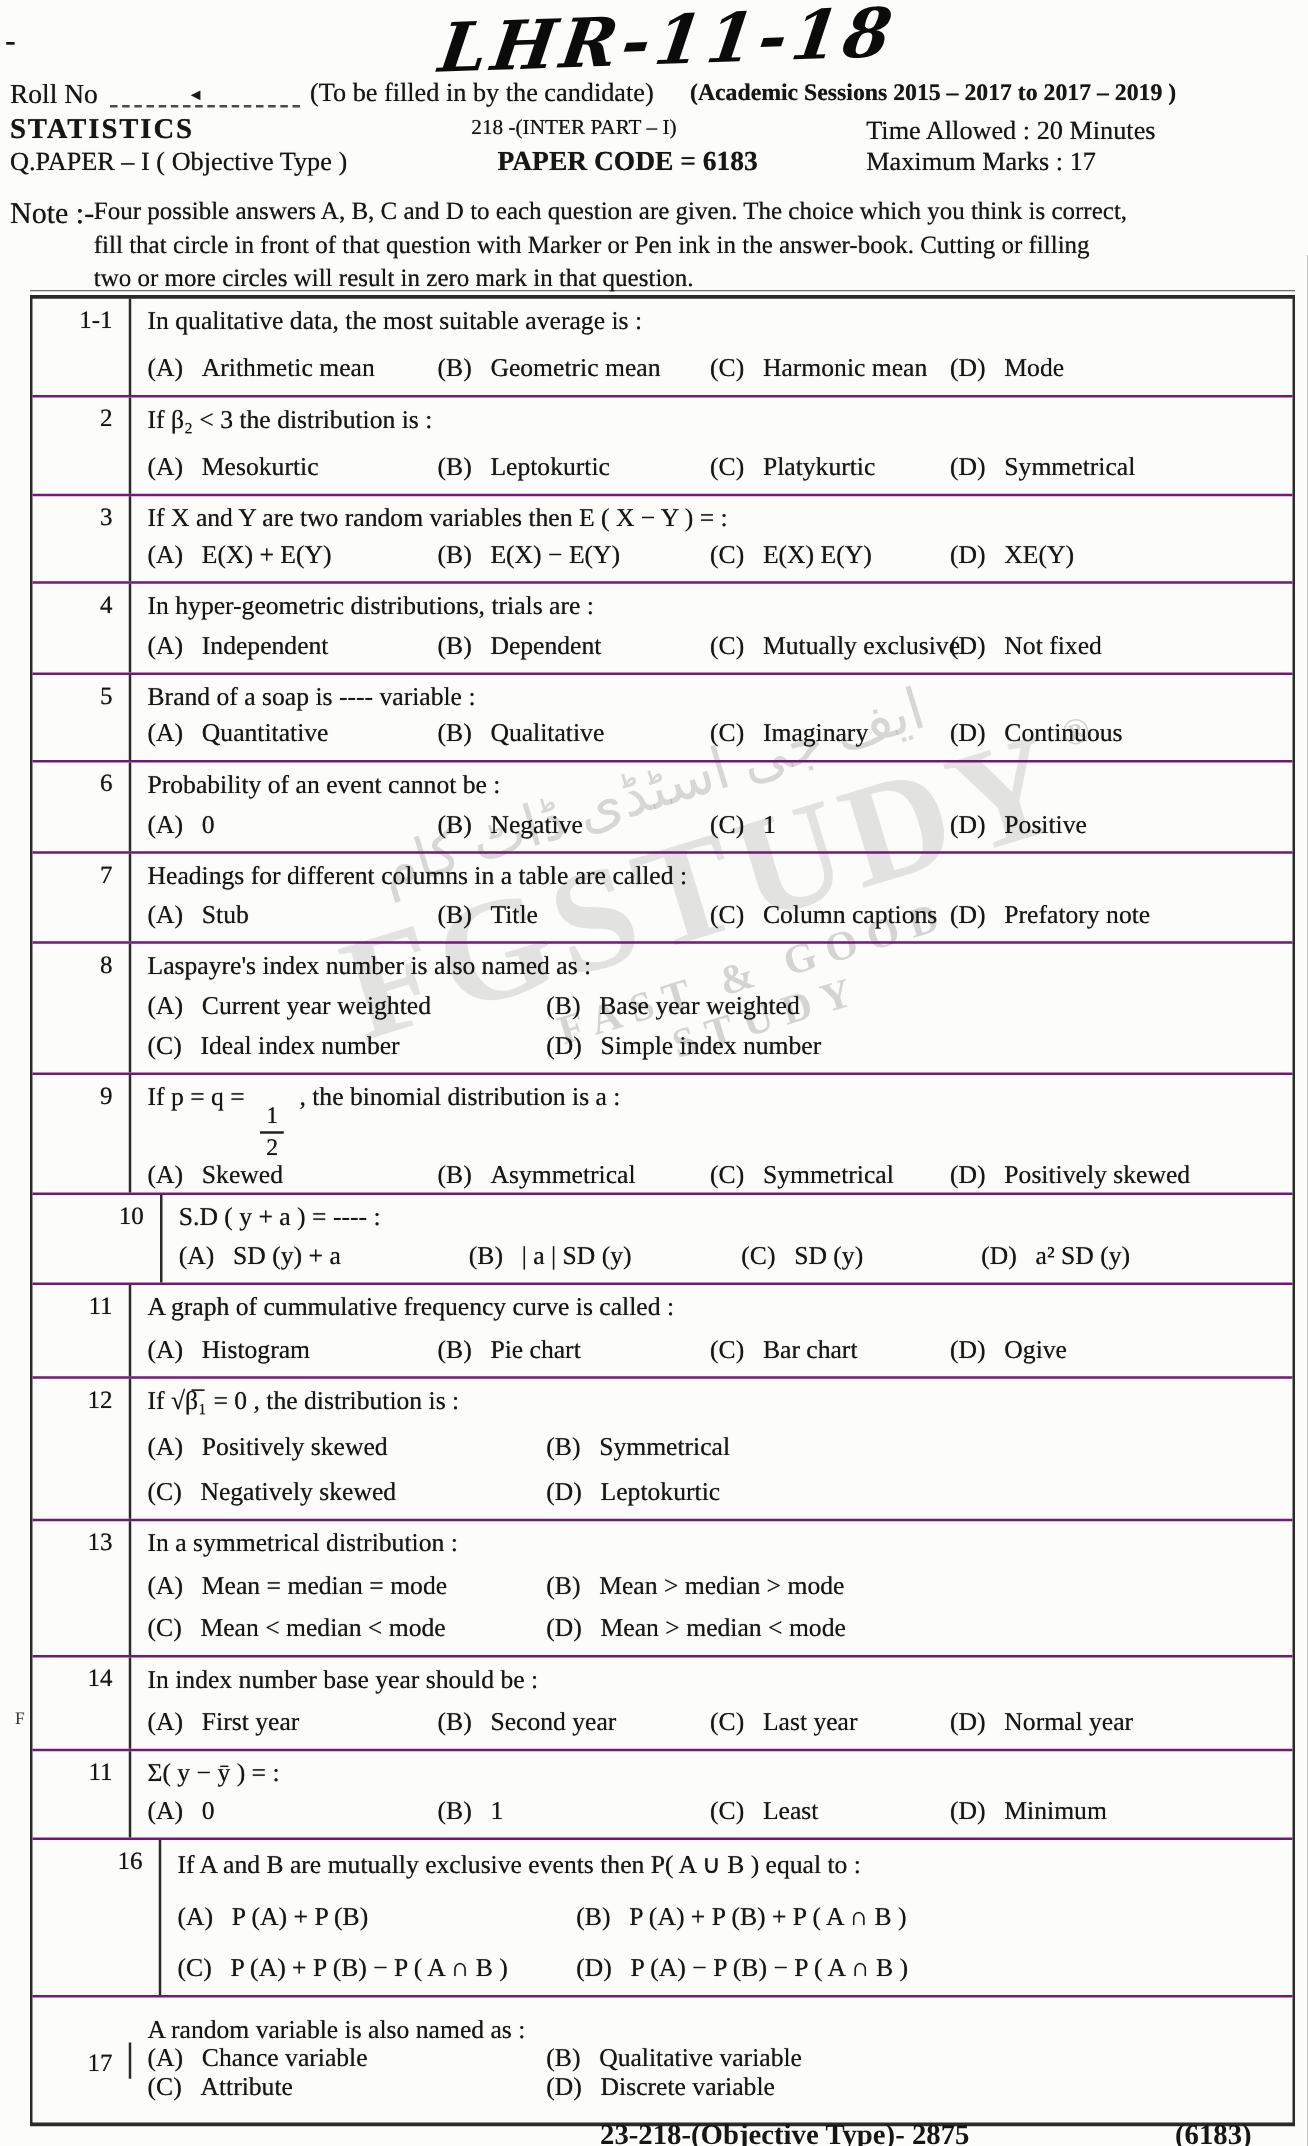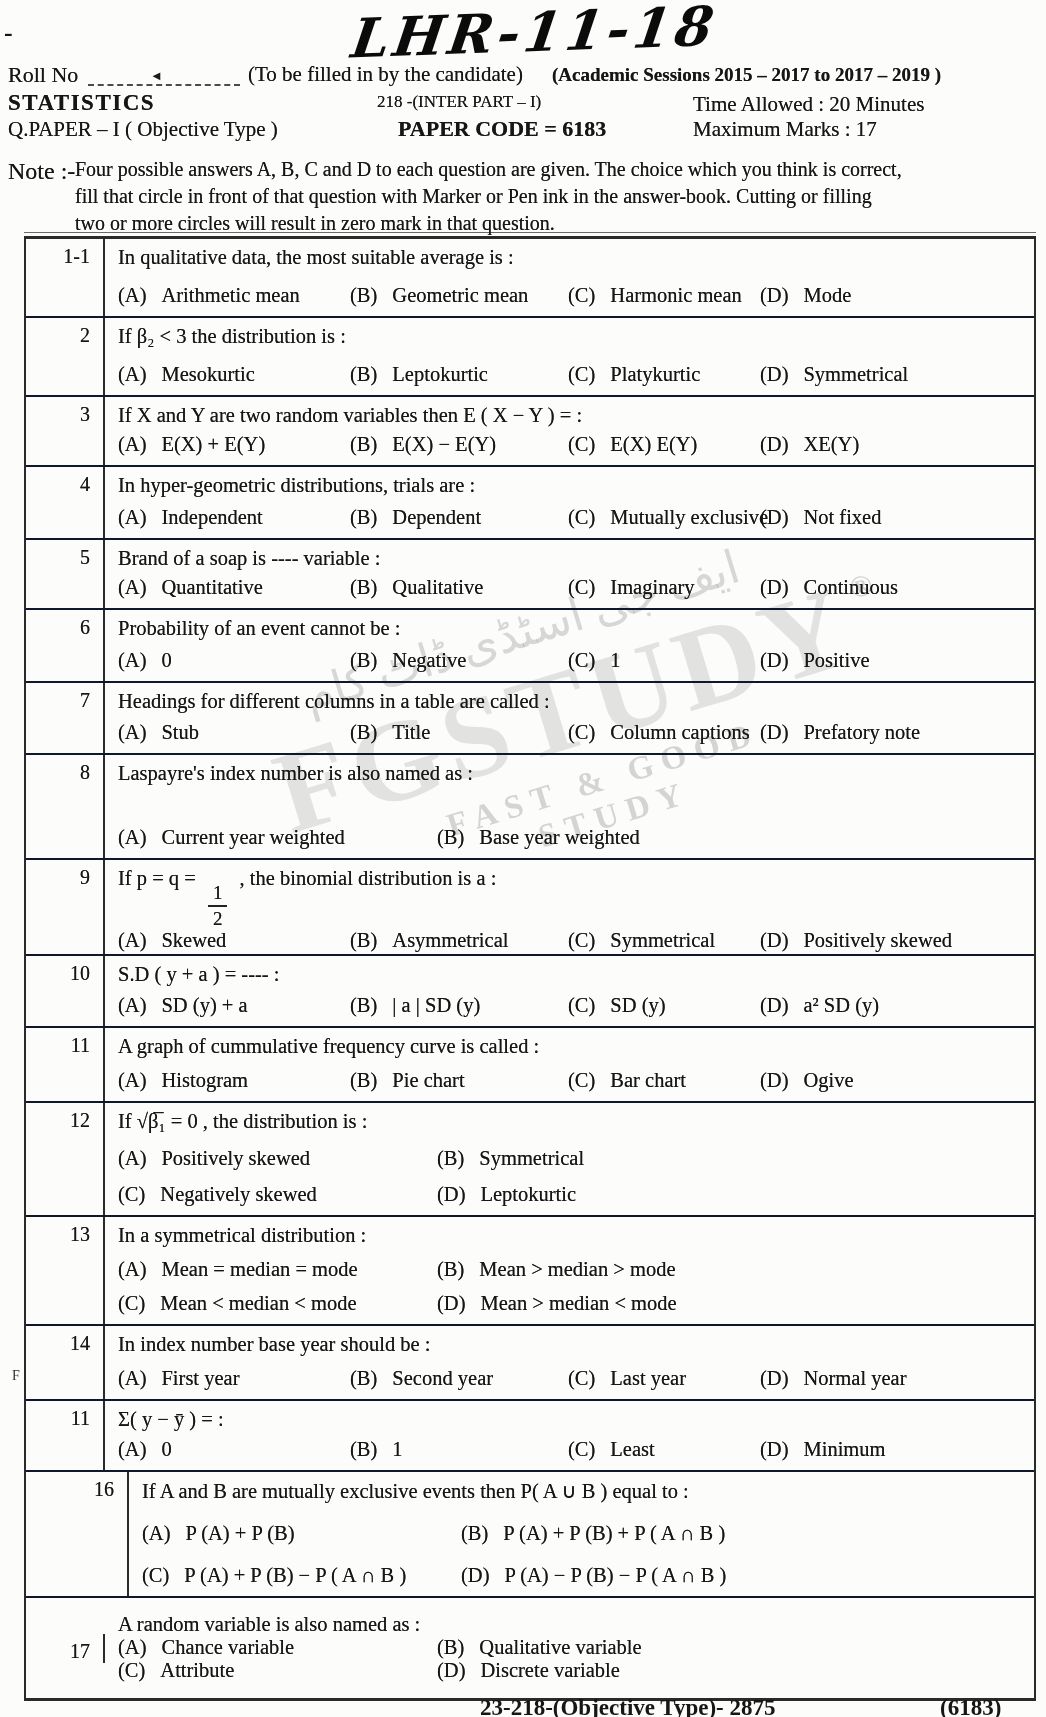--- a/index.html
+++ b/index.html
@@ -57,21 +57,21 @@
 
   
   .qtable{
     position:absolute;left:24px;top:236px;width:1012px;
     border:2px solid #2a2a2a;border-top-width:3px;border-bottom-width:3px;
     z-index:2;background:transparent;
   }
   .qtable::before{ 
     content:"";position:absolute;left:-2px;top:-7px;width:1012px;height:1px;background:#6a6a6a;
   }
-  .qrow{display:flex;border-bottom:2px solid #0f172a;}
+  .qrow{display:flex;border-bottom:2px solid #701a75;}
   .qrow:last-child{border-bottom:none;align-items:center;}
   .qnum{
     width:79px;flex:0 0 79px;border-right:2px solid #2a2a2a;
     text-align:right;padding:6px 13px 0 0;font-size:20px;
   }
   .qbody{
     flex:1;display:flex;flex-direction:column;justify-content:space-between;
     padding:7px 4px 9px 13px;font-size:20.5px;
   }
   .qtext{white-space:nowrap;}
@@ -211,38 +211,42 @@
         </div>
       </div>
       <div class="qrow" style="height: 105px;">
         <div class="qnum">8</div>
         <div class="qbody">
           <div class="qtext">Laspayre's index number is also named as  :</div>
           <div class="opts two">
             <span class="opt"><span class="olet">(A)</span><span class="otxt">Current year weighted</span></span>
             <span class="opt"><span class="olet">(B)</span><span class="otxt">Base year weighted</span></span>
           </div>
+          <div class="opts two">
+            <span class="opt"><span class="olet">(C)</span><span class="otxt">Ideal index number</span></span>
+            <span class="opt"><span class="olet">(D)</span><span class="otxt">Simple index number</span></span>
+          </div>
         </div>
       </div>
       <div class="qrow" style="height: 96px;">
         <div class="qnum">9</div>
         <div class="qbody">
           <div class="qtext">If  p = q = <span class="frac">
               <span class="fn">1</span>
               <span class="fd">2</span>
             </span> , the binomial distribution is  a  :</div>
           <div class="opts four">
             <span class="opt"><span class="olet">(A)</span><span class="otxt">Skewed</span></span>
             <span class="opt"><span class="olet">(B)</span><span class="otxt">Asymmetrical</span></span>
             <span class="opt"><span class="olet">(C)</span><span class="otxt">Symmetrical</span></span>
             <span class="opt"><span class="olet">(D)</span><span class="otxt">Positively skewed</span></span>
           </div>
         </div>
       </div>
-      <div class="qrow" style="height: 72px;">
+      <div class="qrow" style="height: 72px; padding-left: 25px;">
         <div class="qnum">10</div>
         <div class="qbody">
           <div class="qtext">S.D ( y + a ) = ----  :</div>
           <div class="opts four">
             <span class="opt"><span class="olet">(A)</span><span class="otxt">SD (y) + a</span></span>
             <span class="opt"><span class="olet">(B)</span><span class="otxt">| a | SD (y)</span></span>
             <span class="opt"><span class="olet">(C)</span><span class="otxt">SD (y)</span></span>
             <span class="opt"><span class="olet">(D)</span><span class="otxt">a² SD (y)</span></span>
           </div>
         </div>

